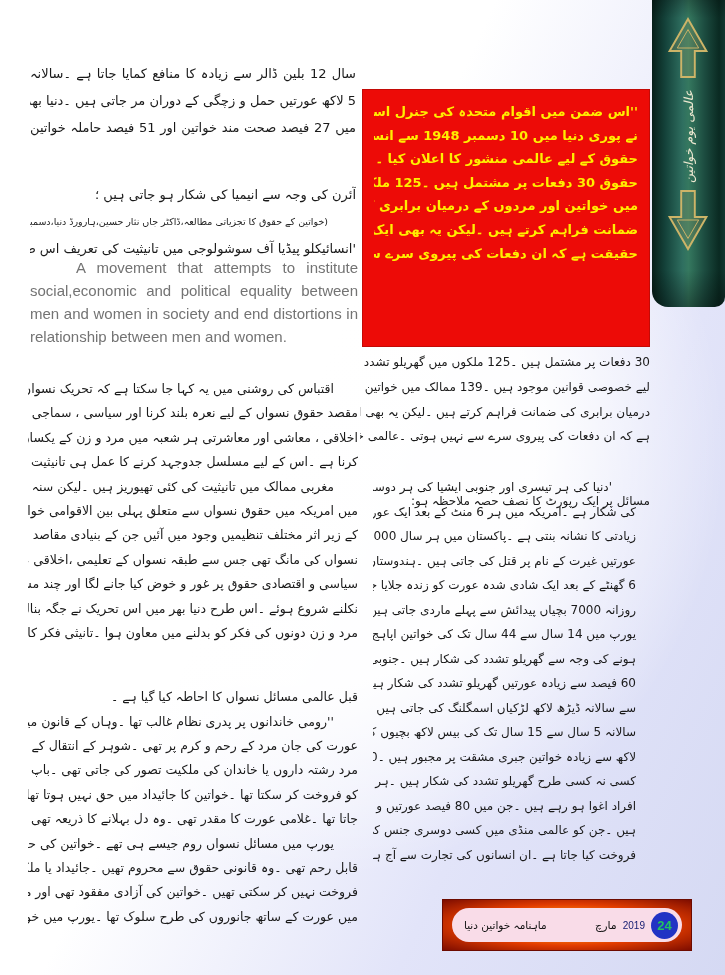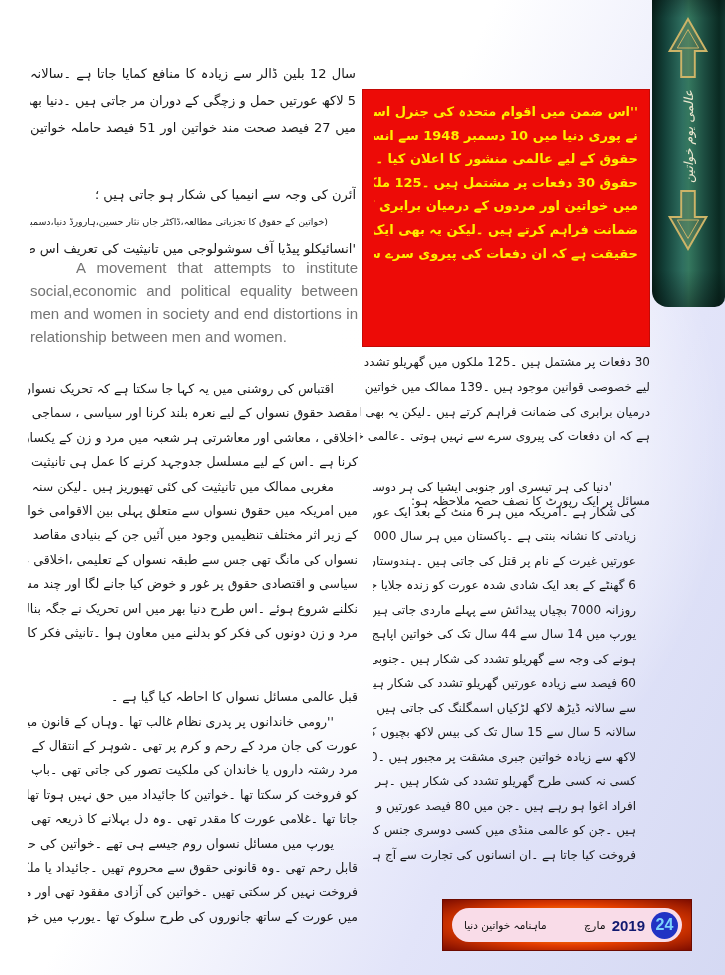--- a/index.html
+++ b/index.html
@@ -71,25 +71,25 @@
     background:radial-gradient(ellipse at 50% 50%, #ffd24a 0%, #ff9210 28%, #e23c00 58%, #7e0d00 100%);
     box-shadow:0 0 0 1px #6d0b00;
   }
   #footer-pill{
     position:absolute;left:9px;right:9px;top:8px;height:34px;border-radius:17px;
     background:var(--pill_pink,#f9dce8);display:flex;align-items:center;
     direction:ltr;padding:0 4px 0 12px;box-sizing:border-box;gap:6px;
   }
   #footer-magazine{font-size:10.5px;color:#111;direction:rtl;flex:1;text-align:left;}
   #footer-month{font-size:11px;color:#111;direction:rtl;}
-  #footer-year{font-size:15px;font-weight:bold;color:var(--year_navy,#121a70);
+  #footer-year{font-size:10px;font-weight:normal;color:var(--year_navy,#121a70);
     font-family:"Liberation Sans",sans-serif;}
   #page-badge{
     width:27px;height:27px;border-radius:50%;background:var(--footer_blue,#2133c4);
-    color:#7dd3fc;font-weight:bold;font-size:16px;display:flex;align-items:center;justify-content:center;
+    color:#22c55e;font-weight:bold;font-size:13px;display:flex;align-items:center;justify-content:center;
     font-family:"Liberation Sans",sans-serif;flex:0 0 auto;
   }
 </style>
 </head>
 <body>
 
 <div id="spine">
   <svg class="spine-arrow" id="spine-arrow-up" style="top:16px" viewBox="0 0 44 66">
     <path d="M22 3 L41 36 L29 36 L29 63 L15 63 L15 36 L3 36 Z" fill="rgba(205,180,104,0.18)" stroke="#cdb468" stroke-width="2"></path>
     <path d="M22 14 L33 33 L11 33 Z" fill="none" stroke="#cdb468" stroke-width="1"></path>

